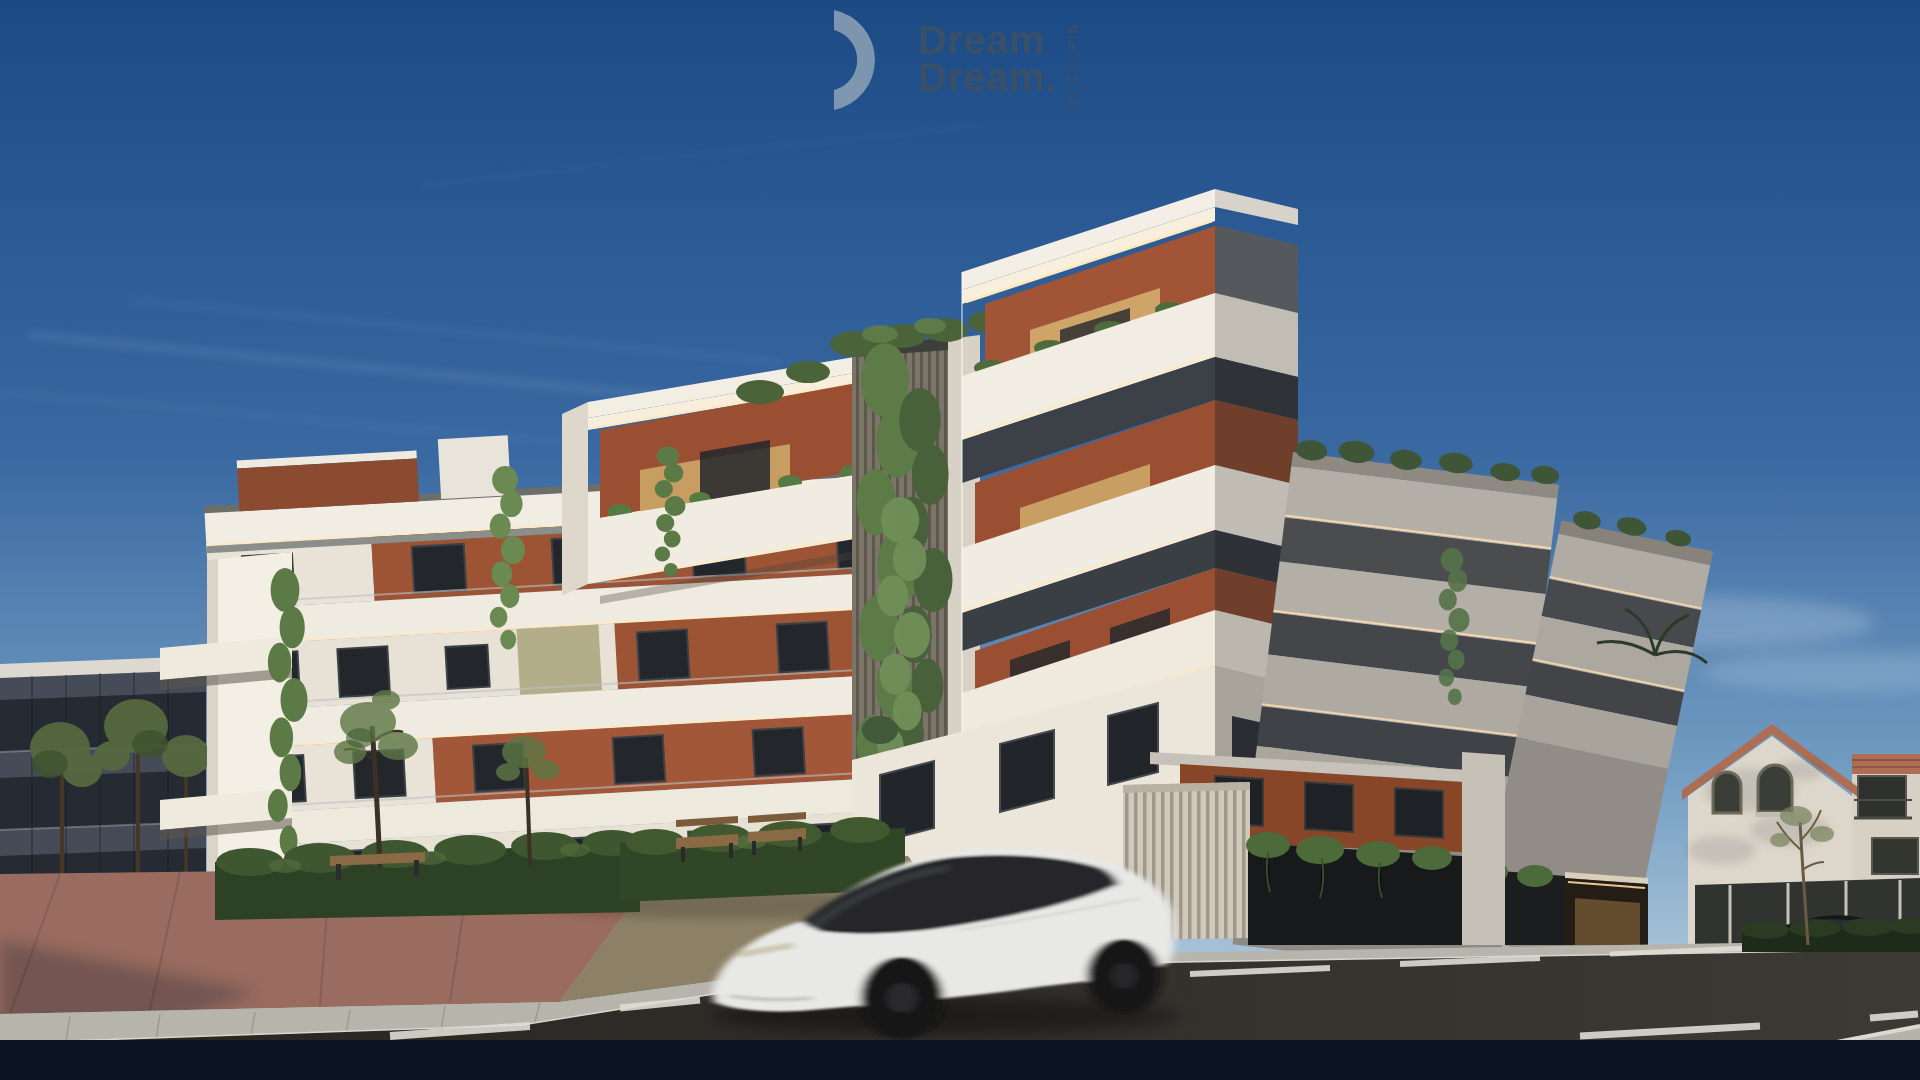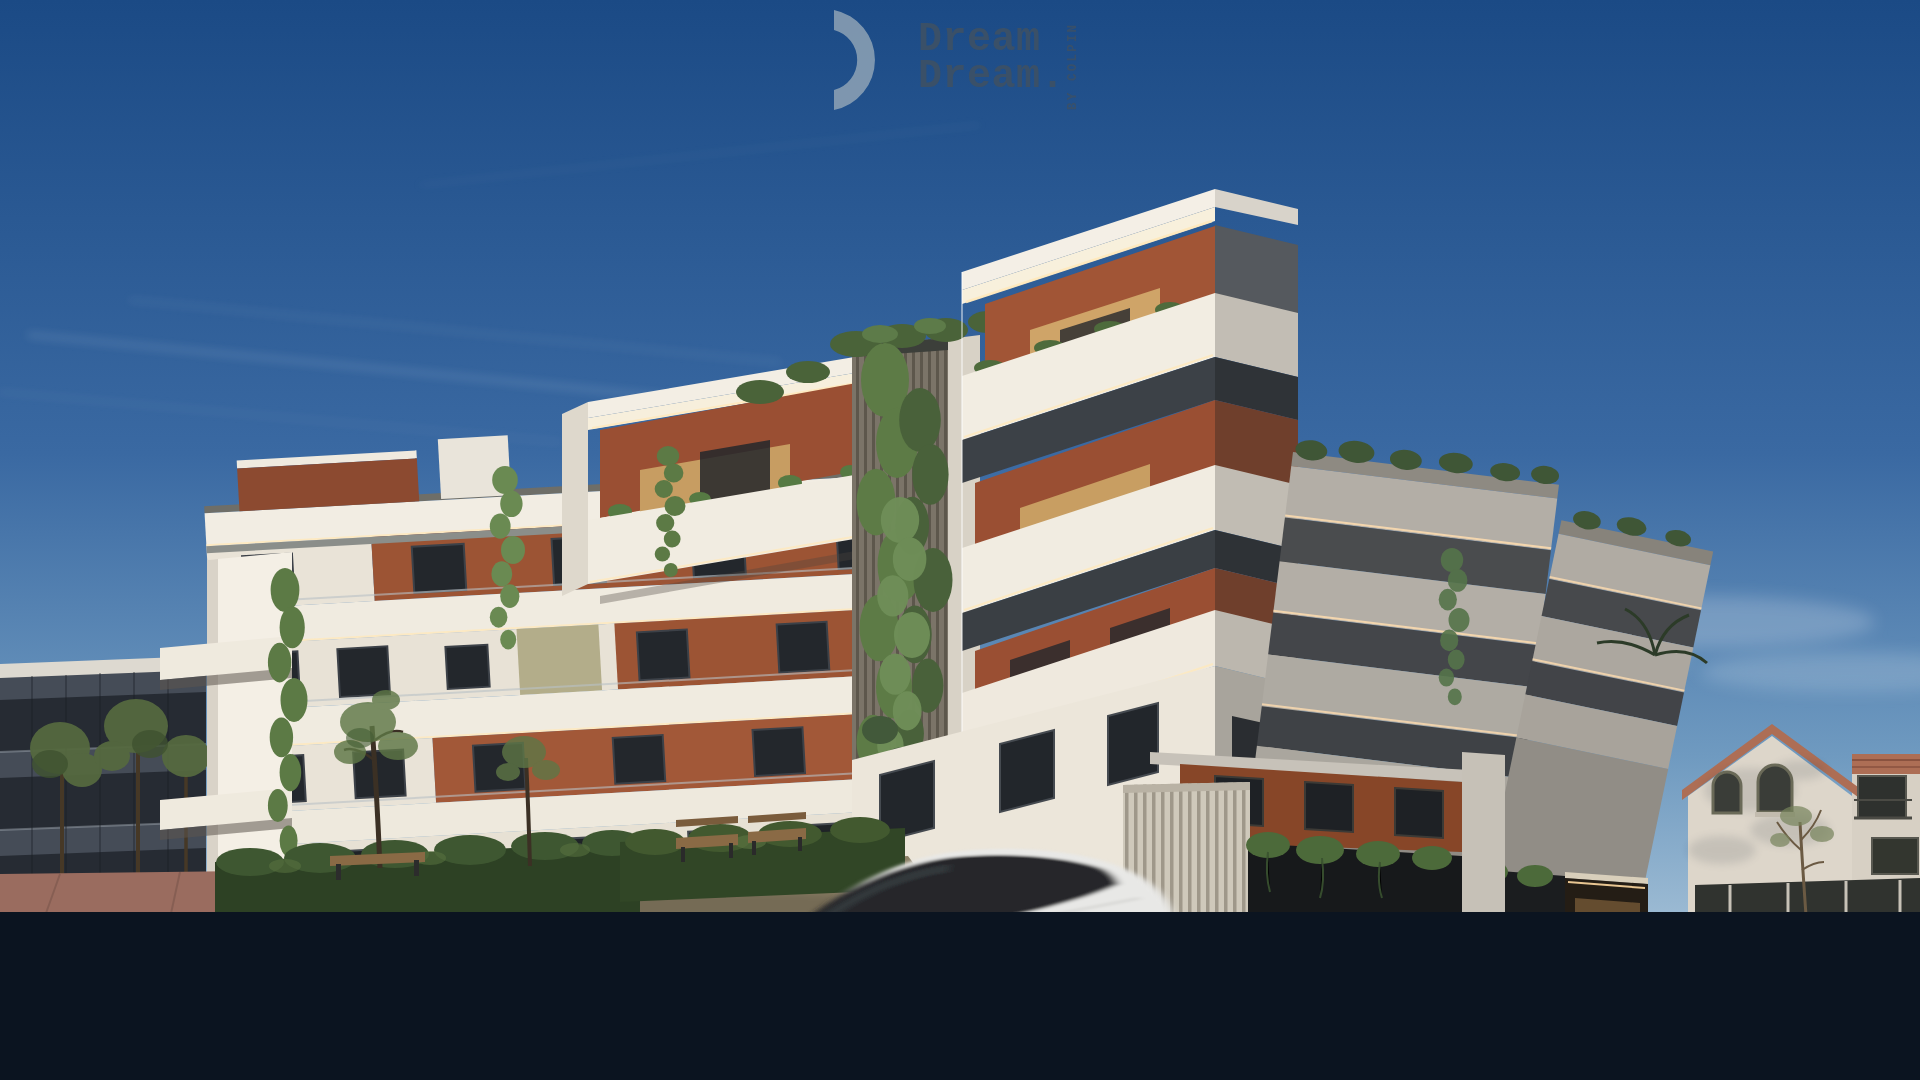--- a/index.html
+++ b/index.html
@@ -1,17 +1,17 @@
 <!DOCTYPE html>
 <html><head>
 <meta charset="utf-8">
 <style>
   html,body{margin:0;padding:0;background:#0b1420;}
-  .stage{position:relative;width:1920px;height:912px;overflow:hidden;
-         font-family:Liberation Mono, monospace;}
+  .stage{position:relative;width:1920px;height:1040px;overflow:hidden;
+         font-family:Liberation Sans, sans-serif;}
   .scene{position:absolute;inset:0;display:block;}
   
   .logo{position:absolute;left:834px;top:8px;display:flex;align-items:flex-start;}
   .logo-icon{width:54px;height:104px;opacity:.82;}
   .brand{margin-left:30px;margin-top:14px;color:#3d5166;opacity:.93;
          font-weight:bold;font-size:40px;line-height:.92;letter-spacing:.5px;}
   .brand div{white-space:nowrap;}
   .vtag{position:absolute;left:1066px;top:24px;height:86px;
         writing-mode:vertical-rl;transform:rotate(180deg);
         font-size:12.5px;font-weight:bold;letter-spacing:2.2px;

